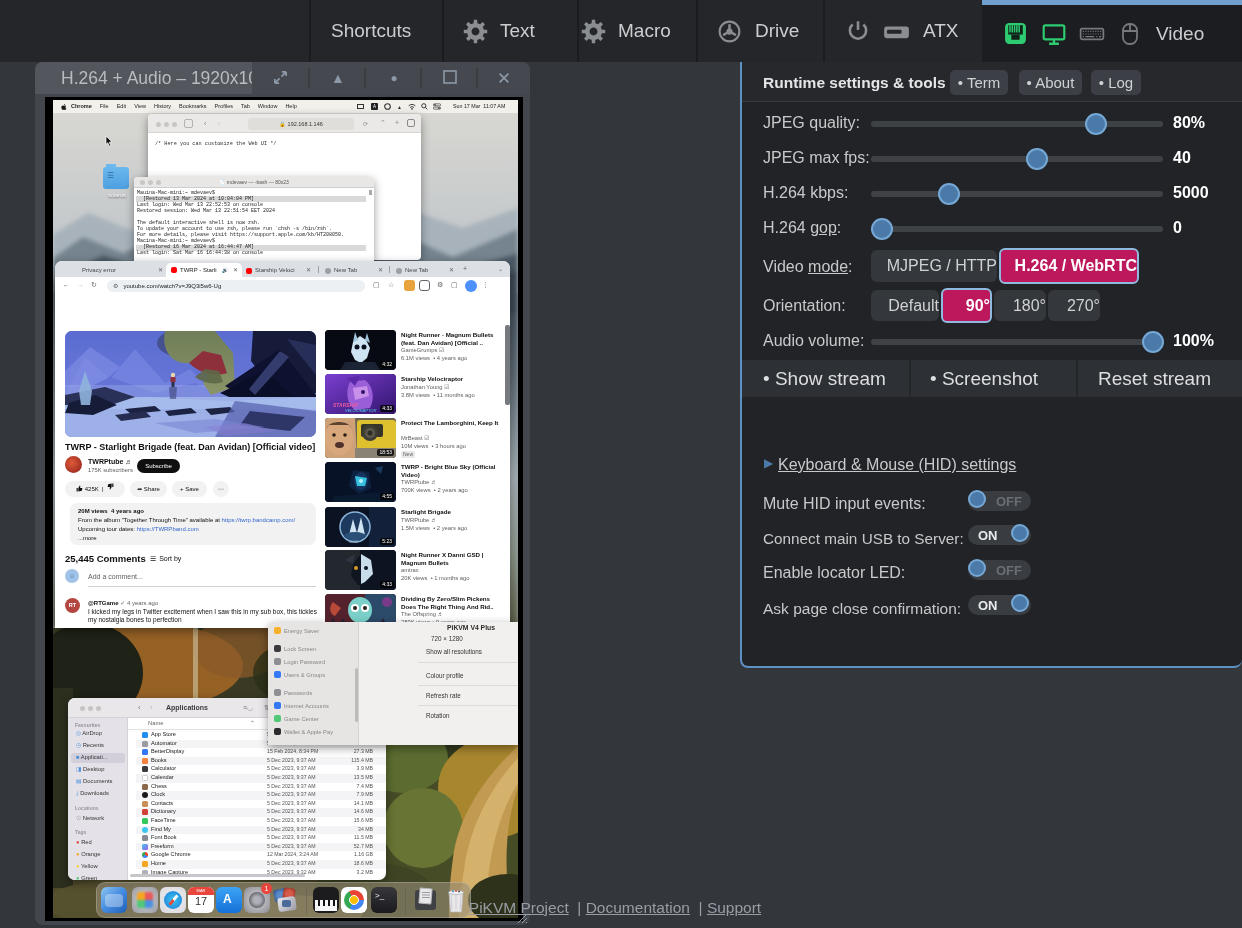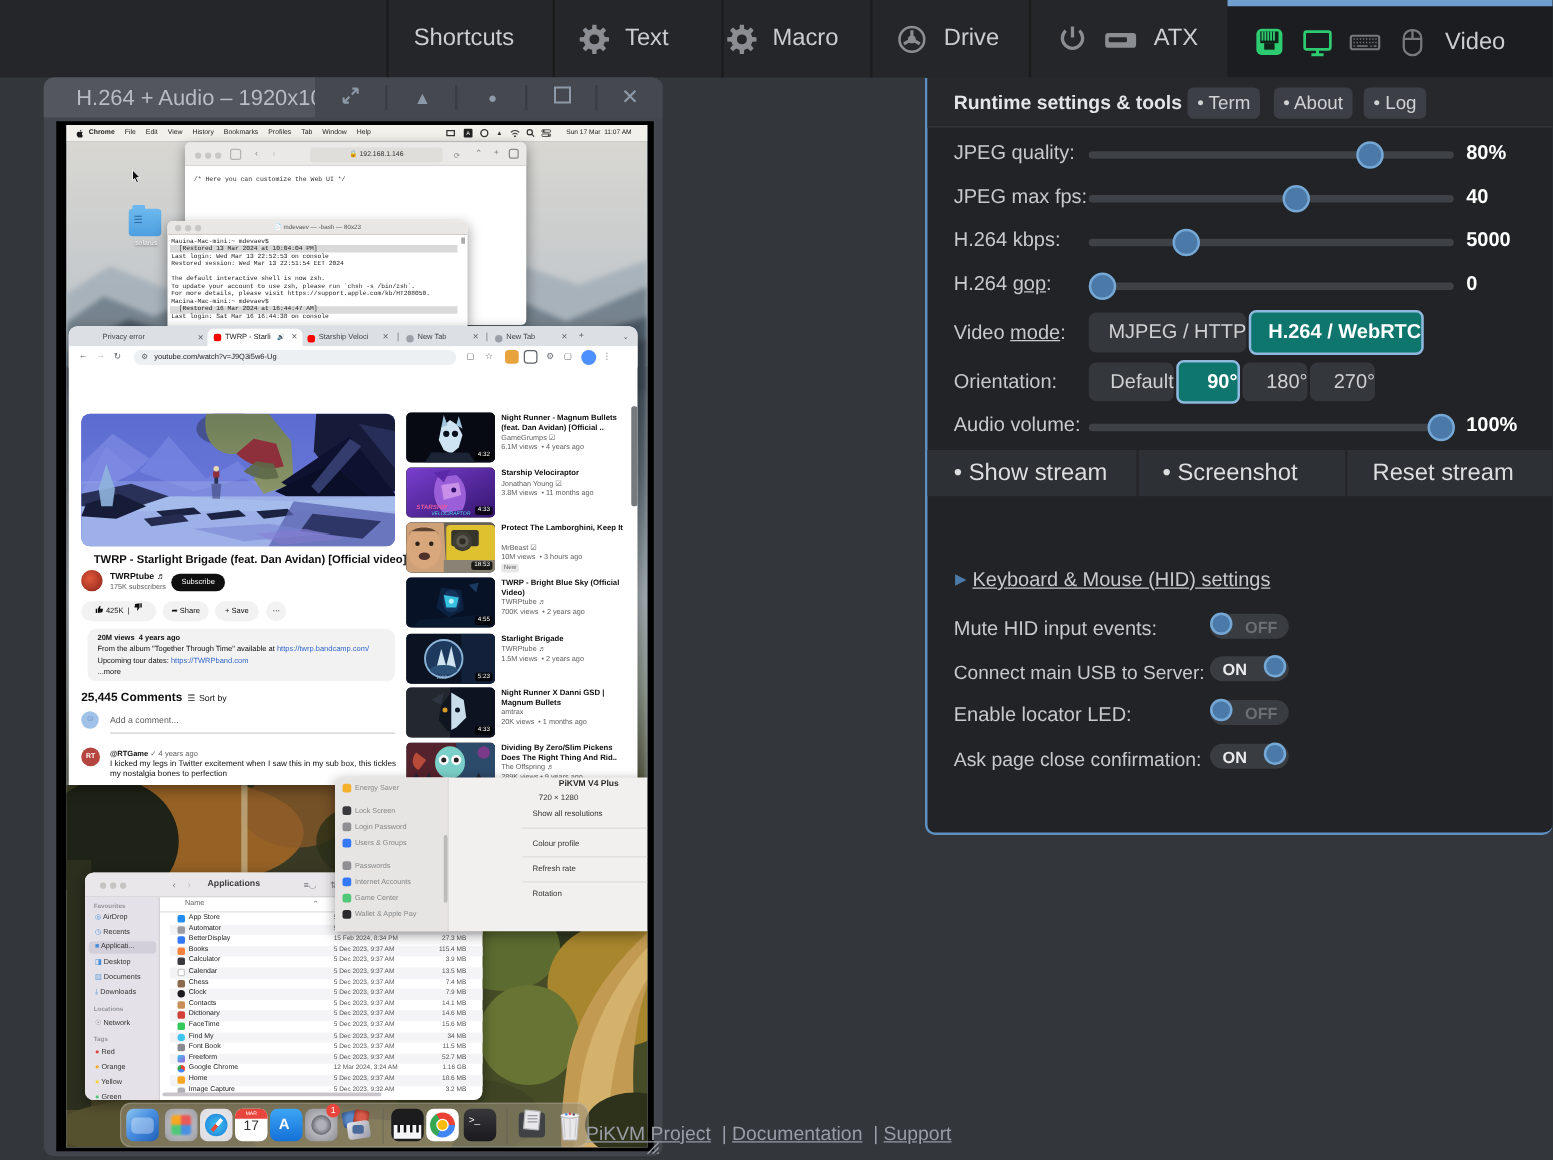--- a/index.html
+++ b/index.html
@@ -22,21 +22,21 @@
 #panel{position:absolute;left:740px;top:62px;width:502px;height:606px;background:#212326;border-left:2px solid #5d91c3;border-bottom:2px solid #5d91c3;border-radius:0 0 8px 8px}
 #phead{position:absolute;left:0;top:0;width:500px;height:40px;background:#26282b;border-bottom:1px solid #36393d}
 #phead b{position:absolute;left:21px;top:12px;font-size:15.5px;color:#e3e5e7;font-weight:bold}
 .pbtn{position:absolute;top:8px;height:25px;background:#3c4046;border-radius:5px;color:#cfd1d3;font-size:15px;line-height:25px;text-align:center}
 .row{position:absolute;left:0;width:500px;height:35px;color:#c7c9cb;font-size:16px}
 .row .lab{position:absolute;left:21px;top:8px}
 .track{position:absolute;left:129px;top:15px;width:292px;height:6px;background:#3e4247;border-radius:3px}
 .thumb{position:absolute;top:-8px;width:22px;height:22px;border-radius:50%;background:#4c7aa8;border:2px solid #76a8d6;margin-left:-11px}
 .val{position:absolute;left:431px;top:8px;font-weight:bold;color:#fff}
 .rbtn{position:absolute;background:#34373c;border-radius:6px;color:#cfd1d3;font-size:16px;text-align:right}
-.rsel{background:#0f766e;border:2px solid #8fb9de;color:#fff;font-weight:bold}
+.rsel{background:#be185d;border:2px solid #8fb9de;color:#fff;font-weight:bold}
 .brow{position:absolute;left:0;width:500px;height:37px;background:#2d3034;color:#dcdee0;font-size:19px}
 .brow .cell{position:absolute;top:0;height:37px;line-height:37px}
 .brow .csep{position:absolute;top:0;width:2px;height:37px;background:#242629}
 .tgl{position:absolute;left:226px;top:4px;width:63px;height:20px;background:#393d42;border-radius:10px}
 .tgl .knob{position:absolute;top:-1px;width:18px;height:18px;border-radius:50%;background:#4c7aa8;border:2px solid #76a8d6}
 .tgl .txt{position:absolute;top:3px;font-size:13px;font-weight:bold}
 
 #foot{position:absolute;left:0;top:899px;width:1230px;text-align:center;font-size:15.5px;color:#989da6}
 #foot span{text-decoration:underline}
 
@@ -355,21 +355,21 @@
       <path d="M50,84 L80,80 86,86 56,90Z" fill="#252c50"></path>
       <path d="M170,70 L251,80 251,106 150,106Z" fill="#5a64b0" opacity=".75"></path>
       <path d="M185,80 L240,86 225,100 175,94Z" fill="#2e3668"></path>
       <path d="M90,92 L150,88 200,96 130,102Z" fill="#7a86d4" opacity=".6"></path>
       <path d="M140,96 L180,92 210,100 160,105Z" fill="#8a7ad0" opacity=".45"></path>
       <rect x="106.5" y="48" width="3" height="8" fill="#2b3150"></rect>
       <rect x="105.5" y="46" width="5" height="5" fill="#8e2f3c"></rect>
       <circle cx="108" cy="44" r="2.2" fill="#e8d8b0"></circle>
       <path d="M104,56 L112,56 111,68 105,68Z" fill="#3d4478" opacity=".6"></path>
     </svg>
-    <div class="ytitle" style="left:20px;top:181px;font-size:9px">TWRP - Starlight Brigade (feat. Dan Avidan) [Official video]</div>
+    <div class="ytitle" style="left:10px;top:181px;font-size:9px">TWRP - Starlight Brigade (feat. Dan Avidan) [Official video]</div>
     <div style="left:10px;top:195px;width:17px;height:17px;border-radius:50%;background:radial-gradient(circle at 40% 40%,#e05a3a,#8a1f18)"></div>
     <div class="ytitle" style="left:33px;top:197px;font-size:7px">TWRPtube ♬</div>
     <div style="left:33px;top:206px;font-size:5.8px;color:#606060">175K subscribers</div>
     <div style="left:82px;top:198px;width:43px;height:14px;background:#0f0f0f;border-radius:7px;color:#fff;font-size:6px;text-align:center;line-height:14px">Subscribe</div>
     <div class="pill" style="left:10px;top:220px;width:60px"><svg width="7" height="7" viewBox="0 0 24 24" style="position:static;vertical-align:-1px">
           <path d="M2 10h4v12H2zM8 22V10l5-8 2 1-1 7h8l-2 10z" fill="#0f0f0f"></path>
         </svg> 425K&nbsp;&nbsp;|&nbsp;&nbsp;<svg width="7" height="7" viewBox="0 0 24 24" style="position:static;transform:rotate(180deg);vertical-align:1px">
           <path d="M2 10h4v12H2zM8 22V10l5-8 2 1-1 7h8l-2 10z" fill="#0f0f0f"></path>
         </svg></div>
     <div class="pill" style="left:75px;top:220px;width:37px">➦ Share</div>

